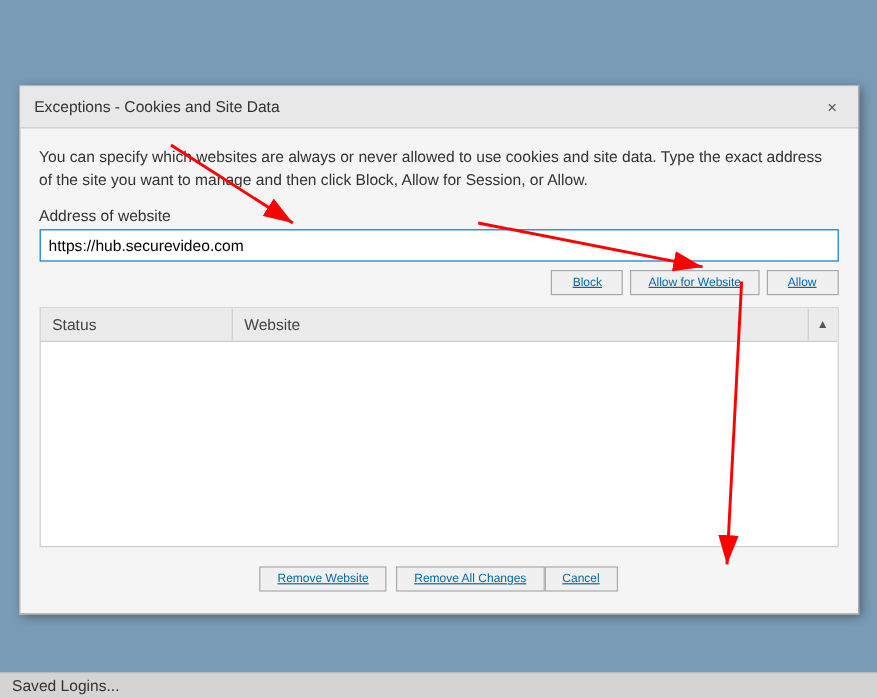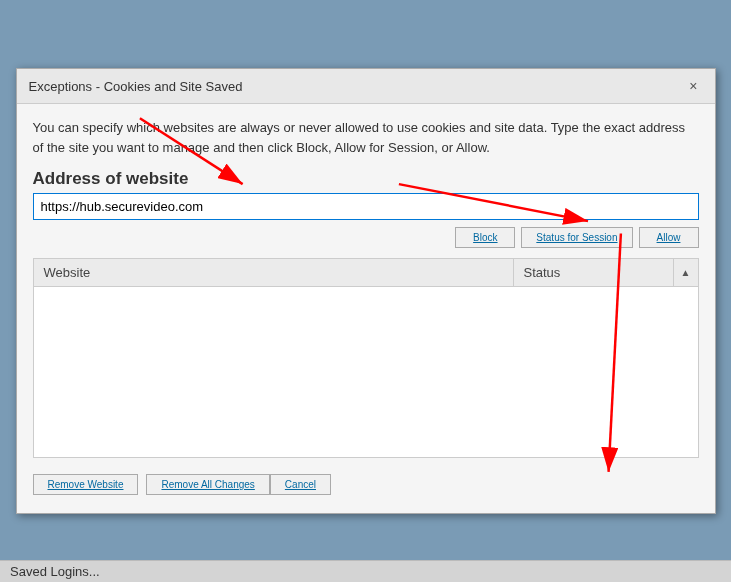--- a/index.html
+++ b/index.html
@@ -67,24 +67,23 @@
     }
 
     .description {
       font-size: 13px;
       color: #333;
       margin-bottom: 12px;
       line-height: 1.5;
     }
 
     .address-label {
-      font-size: 17px;
+      font-size: 13px;
       color: #333;
       margin-bottom: 4px;
-      font-weight: bold;
     }
 
     .address-row {
       display: flex;
       align-items: center;
       gap: 6px;
       margin-bottom: 7px;
     }
 
     .address-input {
@@ -155,21 +154,21 @@
       justify-content: center;
       border-right: none;
     }
 
     .table-body {
       min-height: 150px;
     }
 
     .bottom-buttons-row {
       display: flex;
-      justify-content: flex-start;
+      justify-content: center;
       align-items: center;
       padding: 6px 0 6px 0;
     }
 
     .left-buttons {
       display: flex;
       gap: 8px;
     }
 
     .right-buttons {
@@ -211,48 +210,48 @@
       margin-top: 32px;
     }
   </style>
 </head>
 <body>
 
 <div class="dialog-overlay">
   <div class="dialog">
 
     <div class="dialog-titlebar">
-      <span class="dialog-title">Exceptions - Cookies and Site Saved</span>
+      <span class="dialog-title">Exceptions - Cookies and Site Data</span>
       <button class="close-btn">×</button>
     </div>
 
     <div class="dialog-body">
       <p class="description">You can specify which websites are always or never allowed to use cookies and site data. Type the exact address of the site you want to manage and then click Block, Allow for Session, or Allow.</p>
 
       <div class="address-label">Address of website</div>
       <div class="address-row">
         <input class="address-input" type="text" value="https://hub.securevideo.com" style="">
       </div>
 
       <div class="action-buttons">
         <button class="btn btn-underline">
           <span>Block</span>
         </button>
         <button class="btn btn-underline">
-          <span>Status for Session</span>
+          <span>Allow for Website</span>
         </button>
         <button class="btn btn-allow btn-underline">
           <span>Allow</span>
         </button>
       </div>
 
       <div class="table-container">
         <div class="table-header">
+          <div class="table-header-cell status-col">Status</div>
           <div class="table-header-cell website-col">Website</div>
-          <div class="table-header-cell status-col">Status</div>
           <div class="table-header-cell sort-col">
             <span class="sort-arrow">▲</span>
           </div>
         </div>
         <div class="table-body"></div>
       </div>
 
       <div class="bottom-buttons-row">
         <div class="left-buttons">
           <button class="btn btn-underline">

